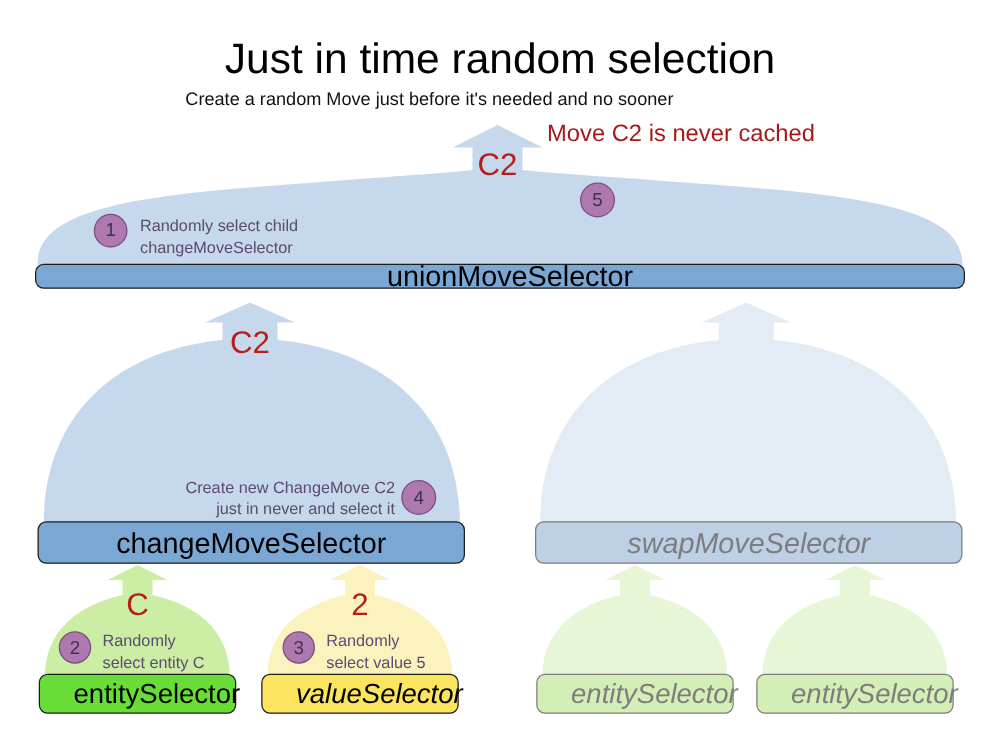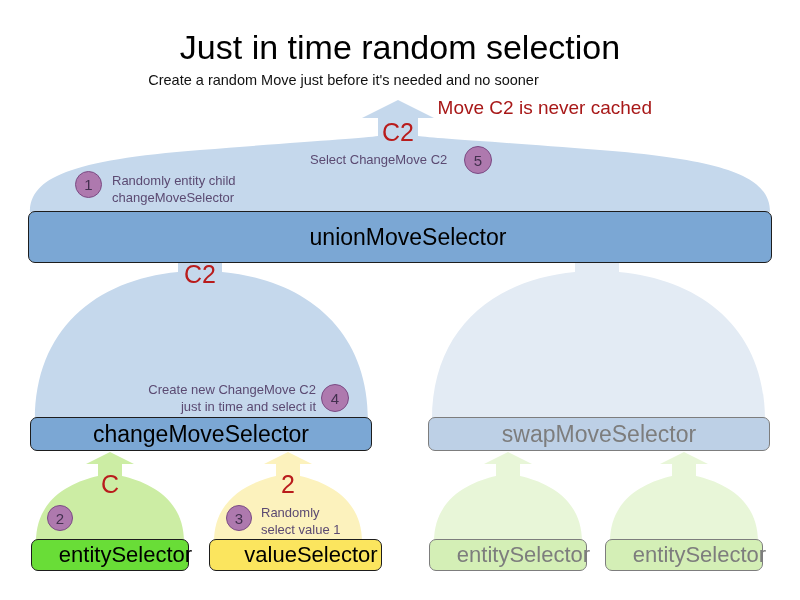--- a/index.html
+++ b/index.html
@@ -73,21 +73,21 @@
     font-size: 23px;
     color: #000000;
     line-height: 1;
   }
   .node.small span { font-size: 22px; margin-left: 31px; }
 
   .node-blue { background: #7BA7D4; }
   .node-green { background: #69DD37; }
   .node-yellow { background: #FBE55E; }
 
-  .node.ghost { border-color: #7d7d7d; }
+  .node.ghost { border-color: #7d7d7d; font-style: italic; }
   .node.ghost span { color: #7d7d7d; }
   .node-blue-ghost { background: #BDD0E6; }
   .node-green-ghost { background: #D4EFB6; }
 
   
   .flowlabel {
     font-size: 25px;
     color: #b91c1c;
     text-align: center;
   }
@@ -172,53 +172,54 @@
 
   <div class="txt flowlabel" style="left:358px; top:118px; width:80px;">C2</div>
 
   <div class="txt flowlabel" style="left:160px; top:260px; width:80px;">C2</div>
 
   <div class="txt flowlabel" style="left:70px; top:470px; width:80px;">C</div>
 
   <div class="txt flowlabel" style="left:248px; top:470px; width:80px;">2</div>
 
   <div class="badge" style="left:75px; top:171px; width:27px; height:27px;">1</div>
-  <div class="txt anno" style="left:112px; top:172px;"><span>Randomly entity child</span>
+  <div class="txt anno" style="left:112px; top:172px;"><span>Randomly select child</span>
 <span>changeMoveSelector</span></div>
 
-  <div class="txt anno" style="left:310px; top:151px;"><span>Select ChangeMove C2</span></div>
   <div class="badge" style="left:464px; top:146px; width:28px; height:28px;">5</div>
 
   <div class="txt anno right" style="left:108px; top:381px; width:208px;"><span>Create new ChangeMove C2</span>
-<span>just in time and select it</span></div>
+<span>just in never and select it</span></div>
   <div class="badge" style="left:321px; top:384px; width:28px; height:28px;">4</div>
 
   <div class="badge" style="left:47px; top:505px; width:26px; height:26px;">2</div>
+  <div class="txt anno" style="left:82px; top:504px;"><span>Randomly</span>
+<span>select entity C</span></div>
 
   <div class="badge" style="left:226px; top:505px; width:26px; height:26px;">3</div>
   <div class="txt anno" style="left:261px; top:504px;"><span>Randomly</span>
-<span>select value 1</span></div>
-
-  <div class="node node-blue" style="left:28px; top:211px; width:744px; height:52px;padding-left:16px;">
+<span>select value 5</span></div>
+
+  <div class="node node-blue" style="left:28px; top:211px; width:744px; height:20px;padding-left:16px;">
     <span>unionMoveSelector</span>
   </div>
 
   <div class="node node-blue" style="left:30px; top:417px; width:342px; height:34px;">
     <span>changeMoveSelector</span>
   </div>
 
   <div class="node node-blue-ghost ghost" style="left:428px; top:417px; width:342px; height:34px;">
     <span>swapMoveSelector</span>
   </div>
 
   <div class="node node-green small" style="left:31px; top:539px; width:158px; height:32px;">
     <span>entitySelector</span>
   </div>
 
-  <div class="node node-yellow small" style="left:209px; top:539px; width:173px; height:32px;">
+  <div class="node node-yellow small" style="left:209px; top:539px; width:158px; height:32px;font-style:italic;">
     <span>valueSelector</span>
   </div>
 
   <div class="node node-green-ghost ghost small" style="left:429px; top:539px; width:158px; height:32px;">
     <span>entitySelector</span>
   </div>
 
   <div class="node node-green-ghost ghost small" style="left:605px; top:539px; width:158px; height:32px;">
     <span>entitySelector</span>
   </div>

